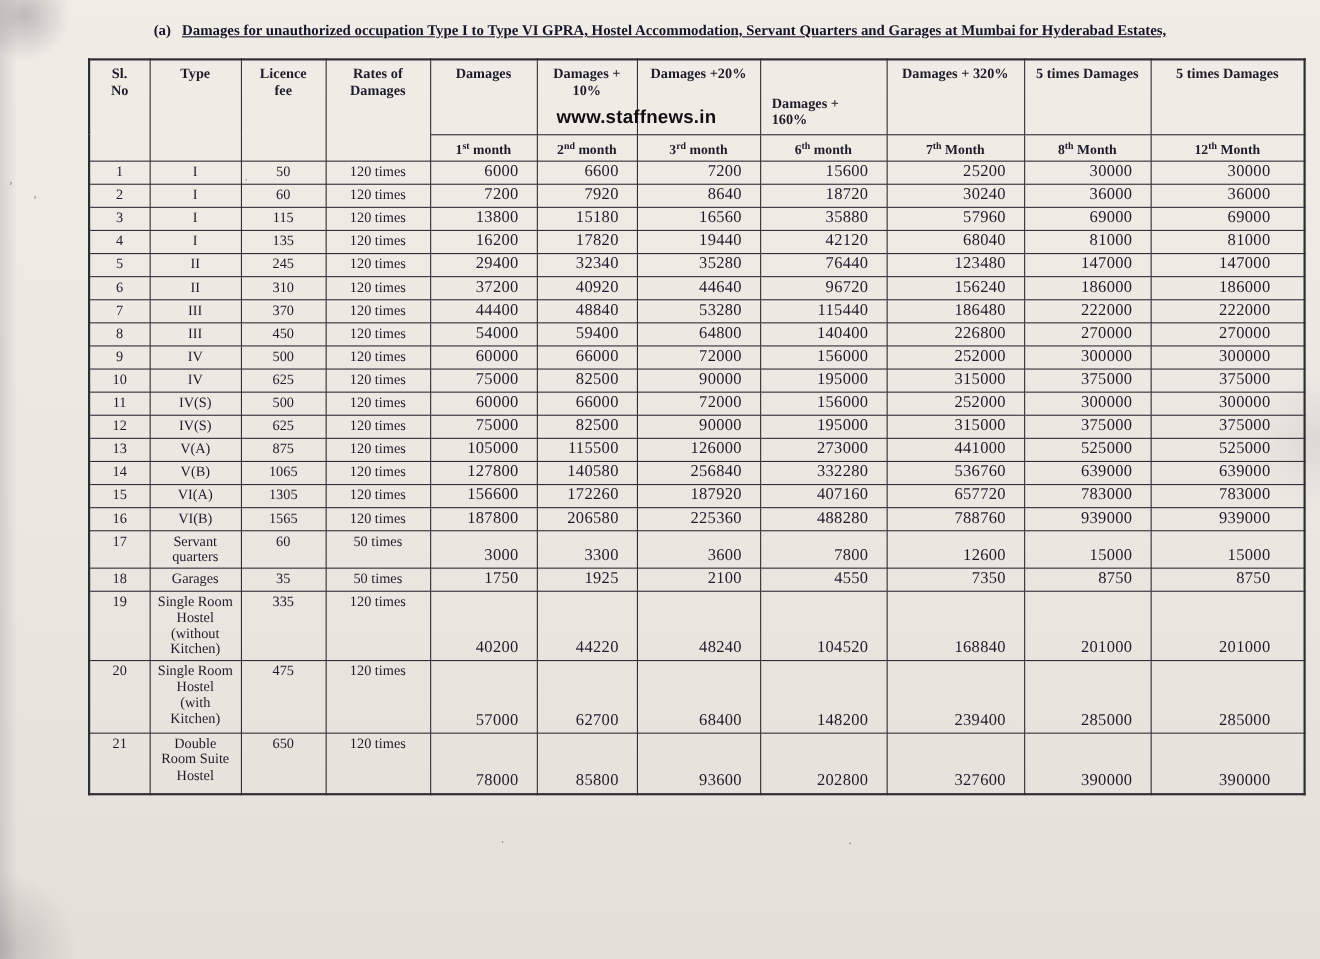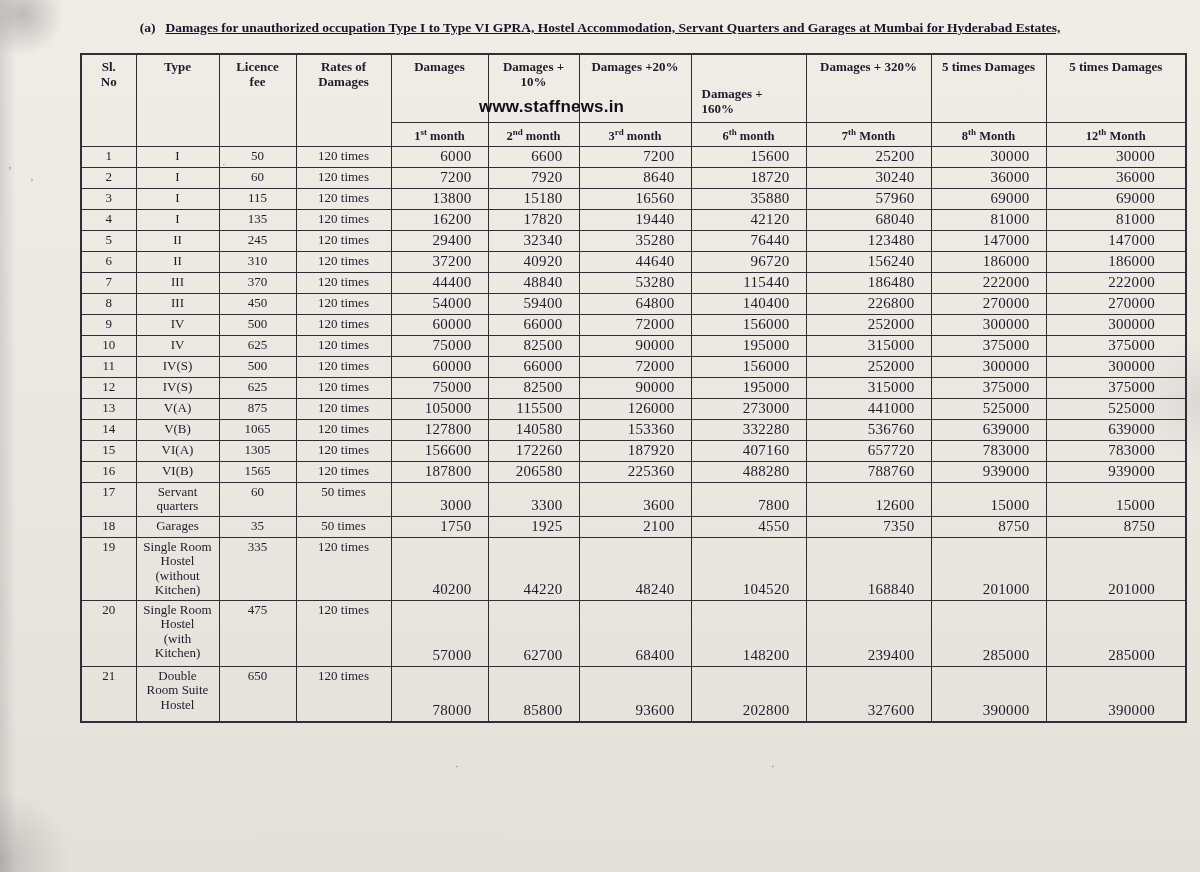--- a/index.html
+++ b/index.html
@@ -27,21 +27,21 @@
     font-weight:bold;
     font-size:13.5px;
     line-height:17px;
     color:#14142a;
   }
   .doc-title .u { text-decoration:underline; }
   .doc-title .prefix { text-decoration:none; margin-right:10px; }
 
   .watermark {
     position:absolute;
-    left:479px; top:97px;
+    left:506px; top:97px;
     font-family:"Liberation Sans", sans-serif;
     font-weight:bold;
     font-size:17px;
     color:#101014;
     letter-spacing:0.2px;
   }
 
   table.damages {
     margin:17px 0 0 80px;
     width:1105px;
@@ -334,21 +334,21 @@
           <td class="c-num">525000</td>
           <td class="c-num c-last">525000</td>
         </tr>
         <tr>
           <td class="c-sl">14</td>
           <td class="c-type">V(B)</td>
           <td class="c-fee">1065</td>
           <td class="c-rate">120 times</td>
           <td class="c-num">127800</td>
           <td class="c-num">140580</td>
-          <td class="c-num">153360</td>
+          <td class="c-num">256840</td>
           <td class="c-num">332280</td>
           <td class="c-num">536760</td>
           <td class="c-num">639000</td>
           <td class="c-num c-last">639000</td>
         </tr>
         <tr>
           <td class="c-sl">15</td>
           <td class="c-type">VI(A)</td>
           <td class="c-fee">1305</td>
           <td class="c-rate">120 times</td>

